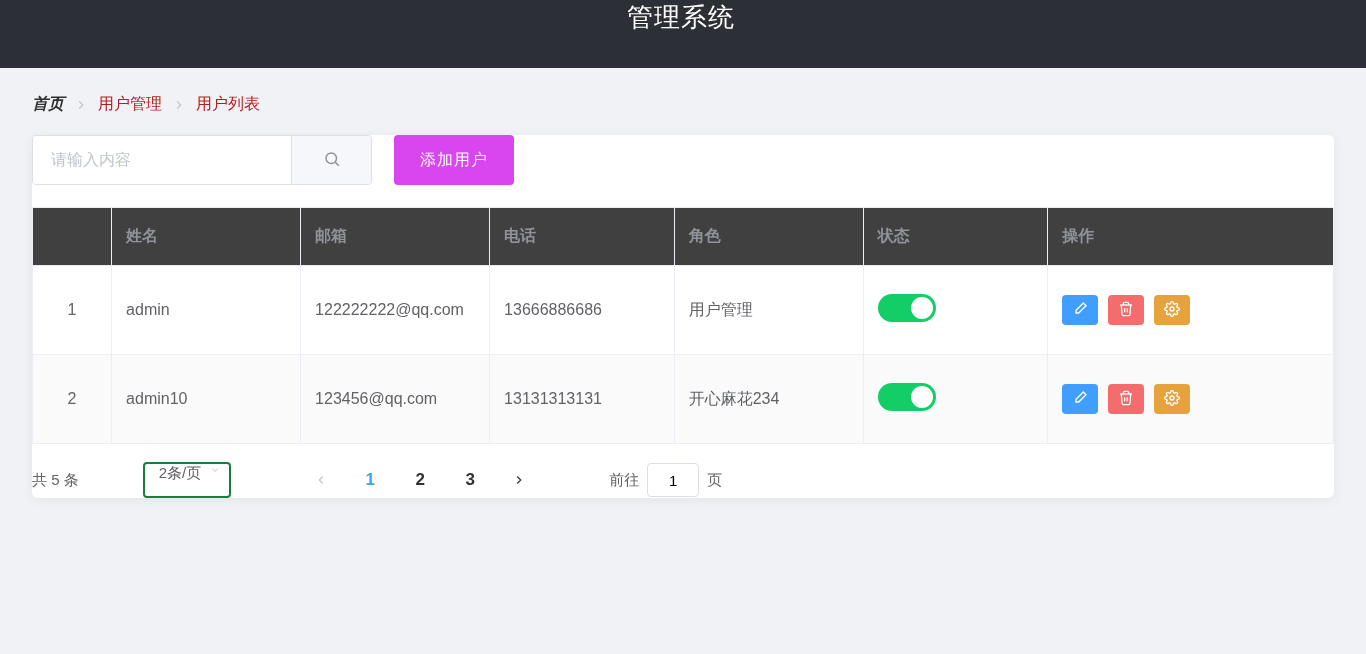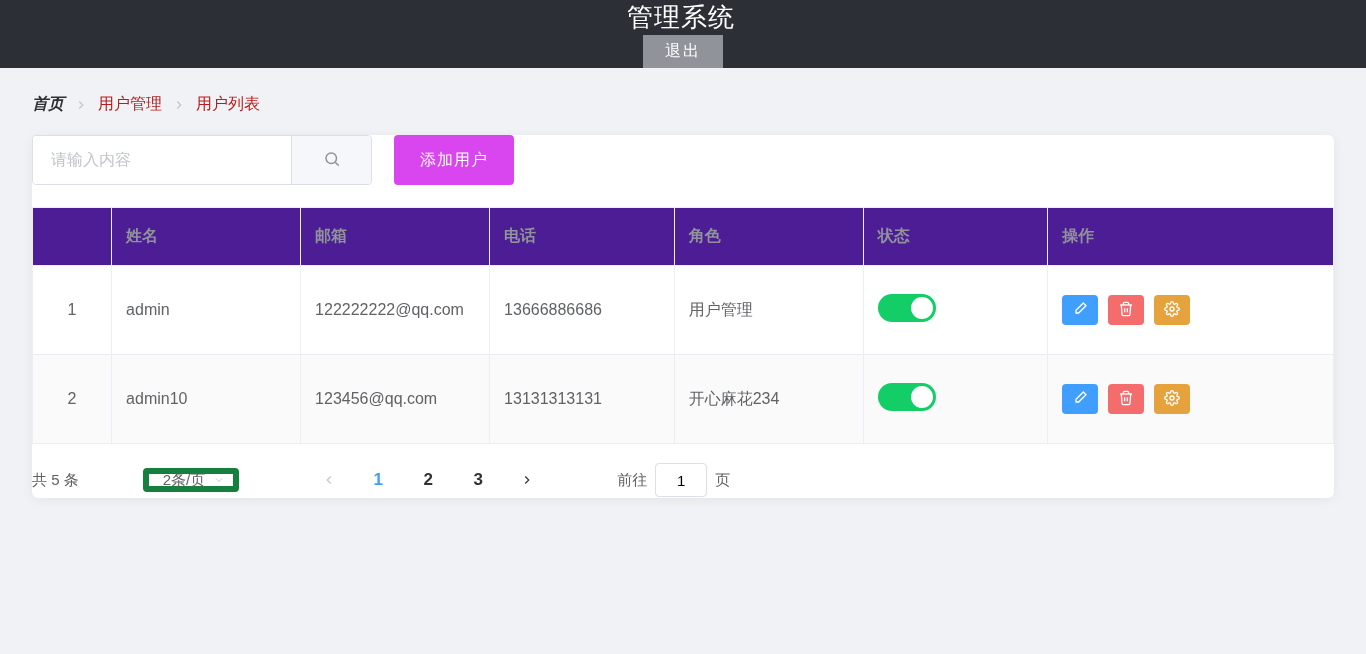--- a/index.html
+++ b/index.html
@@ -24,21 +24,21 @@
 .search-row { display: flex; align-items: center; margin-bottom: 22px; }
 .search-wrap { display: flex; border: 1px solid #dcdfe6; border-radius: 4px; overflow: hidden; }
 .search-input { border: none; outline: none; padding: 0 18px; height: 48px; font-size: 16px; width: 258px; color: #606266; }
 .search-input::placeholder { color: #c0c4cc; }
 .search-btn { width: 80px; height: 48px; border: none; border-left: 1px solid #dcdfe6; background: #f5f7fa; cursor: pointer; display: flex; align-items: center; justify-content: center; }
 .search-btn svg { width: 18px; height: 18px; stroke: #909399; }
 .add-btn { margin-left: 22px; height: 50px; padding: 0 26px; background: #d946ef; color: #fff; border: none; border-radius: 4px; font-size: 16px; cursor: pointer; letter-spacing: 1px; }
 
 
 .tbl { width: 100%; border-collapse: collapse; border: 1px solid #ebeef5; }
-.tbl th { background: #4c1d95; text-align: left; padding: 18px 14px; font-size: 16px; color: #909399; font-weight: 700; border-bottom: 1px solid #ebeef5; border-right: 1px solid #ebeef5; }
+.tbl th { background: #404040; text-align: left; padding: 18px 14px; font-size: 16px; color: #909399; font-weight: 700; border-bottom: 1px solid #ebeef5; border-right: 1px solid #ebeef5; }
 .tbl th:last-child { border-right: none; }
 .tbl td { padding: 28px 14px; font-size: 16px; color: #606266; border-bottom: 1px solid #ebeef5; border-right: 1px solid #ebeef5; vertical-align: middle; }
 .tbl td:last-child { border-right: none; }
 .tbl tbody tr { transition: background 0.15s; }
 .tbl tbody tr:nth-child(even) td { background: #fafafa; }
 .col-idx { width: 72px; text-align: center; }
 .col-name { width: 172px; }
 .col-email { width: 172px; word-break: break-all; }
 .col-phone { width: 168px; }
 .col-role { width: 172px; }
@@ -53,36 +53,35 @@
 .ops { display: flex; gap: 10px; }
 .op-btn { width: 36px; height: 30px; border: none; border-radius: 4px; cursor: pointer; display: inline-flex; align-items: center; justify-content: center; }
 .op-btn svg { width: 16px; height: 16px; stroke: #fff; fill: none; stroke-width: 2; }
 .op-edit { background: #409eff; }
 .op-delete { background: #f56c6c; }
 .op-setting { background: #e6a23c; }
 
 
 .pager { display: flex; align-items: center; margin-top: 18px; font-size: 15px; color: #606266; gap: 44px; }
 .pager-total { margin-right: 20px; }
-.pager-size { position: relative; border: 6px solid #15803d; border-radius: 4px; height: 24px; padding: 0 28px 0 14px; display: flex; align-items: center; cursor: pointer; margin-right: 28px; }
+.pager-size { position: relative; border: 2px solid #15803d; border-radius: 4px; height: 36px; padding: 0 28px 0 14px; display: flex; align-items: flex-start; cursor: pointer; margin-right: 28px; }
 .pager-size svg { position: absolute; right: 8px; width: 12px; height: 12px; stroke: #c0c4cc; }
 .pager-btn { width: 36px; height: 36px; display: flex; align-items: center; justify-content: center; cursor: pointer; color: #303133; border-radius: 4px; }
 .pager-btn.disabled { color: #c0c4cc; cursor: not-allowed; }
 .pager-num { width: 38px; height: 36px; display: flex; align-items: center; justify-content: center; cursor: pointer; color: #303133; font-weight: 700; font-size: 17px; }
 .pager-num.active { color: #409eff; }
 .pager-nav { display: flex; align-items: center; gap: 12px; margin-right: 28px; }
 .pager-goto { display: flex; align-items: center; gap: 8px; }
 .pager-goto input { width: 52px; height: 34px; border: 1px solid #dcdfe6; border-radius: 4px; text-align: center; font-size: 15px; outline: none; }
 </style>
 </head>
 <body>
 
 <div class="header">
   <div class="header-title">管理系统</div>
-  <button class="logout-btn">退出</button>
 </div>
 
 <div class="breadcrumb">
   <span class="breadcrumb-item first">首页</span>
   <span class="breadcrumb-sep">
       <svg viewBox="0 0 24 24" fill="none" stroke="#c0c4cc" stroke-width="2">
         <polyline points="9 18 15 12 9 6"></polyline>
       </svg>
     </span>
   <span class="breadcrumb-item">用户管理</span>

